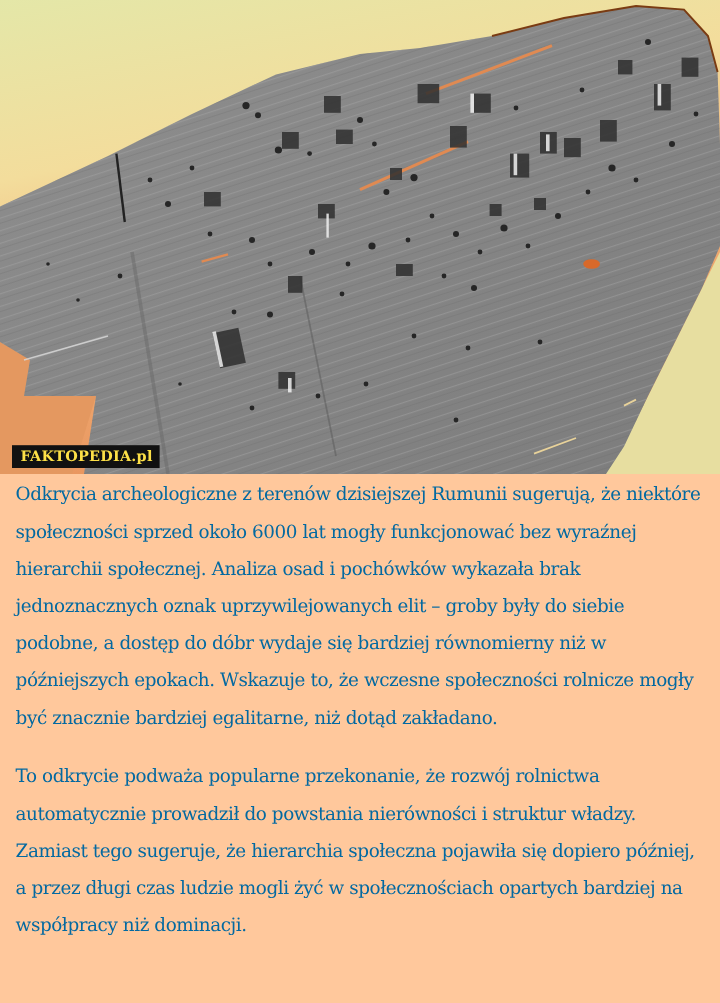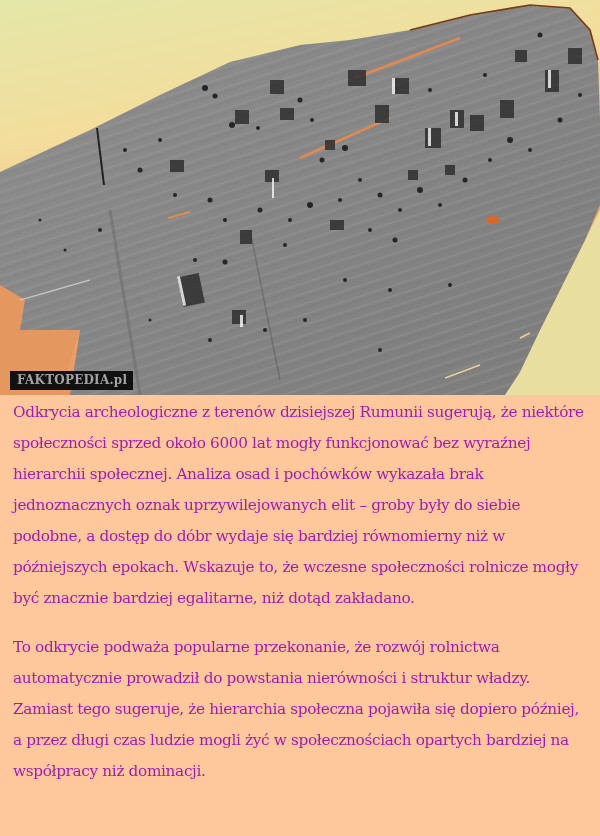--- a/index.html
+++ b/index.html
@@ -16,31 +16,31 @@
       height: 395px;
       overflow: hidden;
       background: linear-gradient(170deg, #e7e8a6 0%, #f3e3a0 30%, #f4c489 55%, #eaa06c 75%, #e69964 100%);
     }
     .photo svg { position: absolute; left: 0; top: 0; }
     .watermark {
       position: absolute;
       left: 10px;
       top: 371px;
       background: #111111;
-      color: #a3a3a3;
+      color: #fde047;
       font-family: "DejaVu Serif", serif;
       font-weight: bold;
       font-size: 12px;
       letter-spacing: 0.2px;
       padding: 2px 6px 2px 7px;
       line-height: 15px;
     }
     .caption {
       padding: 2px 10px 0 13px;
-      color: #a21caf;
+      color: #0369a1;
       font-family: "DejaVu Serif", "Liberation Serif", serif;
       font-size: 15.3px;
       line-height: 31px;
       letter-spacing: -0.35px;
     }
     .caption p { margin: 0; }
     .caption p + p { margin-top: 18px; }
   </style>
 </head>
 <body>

